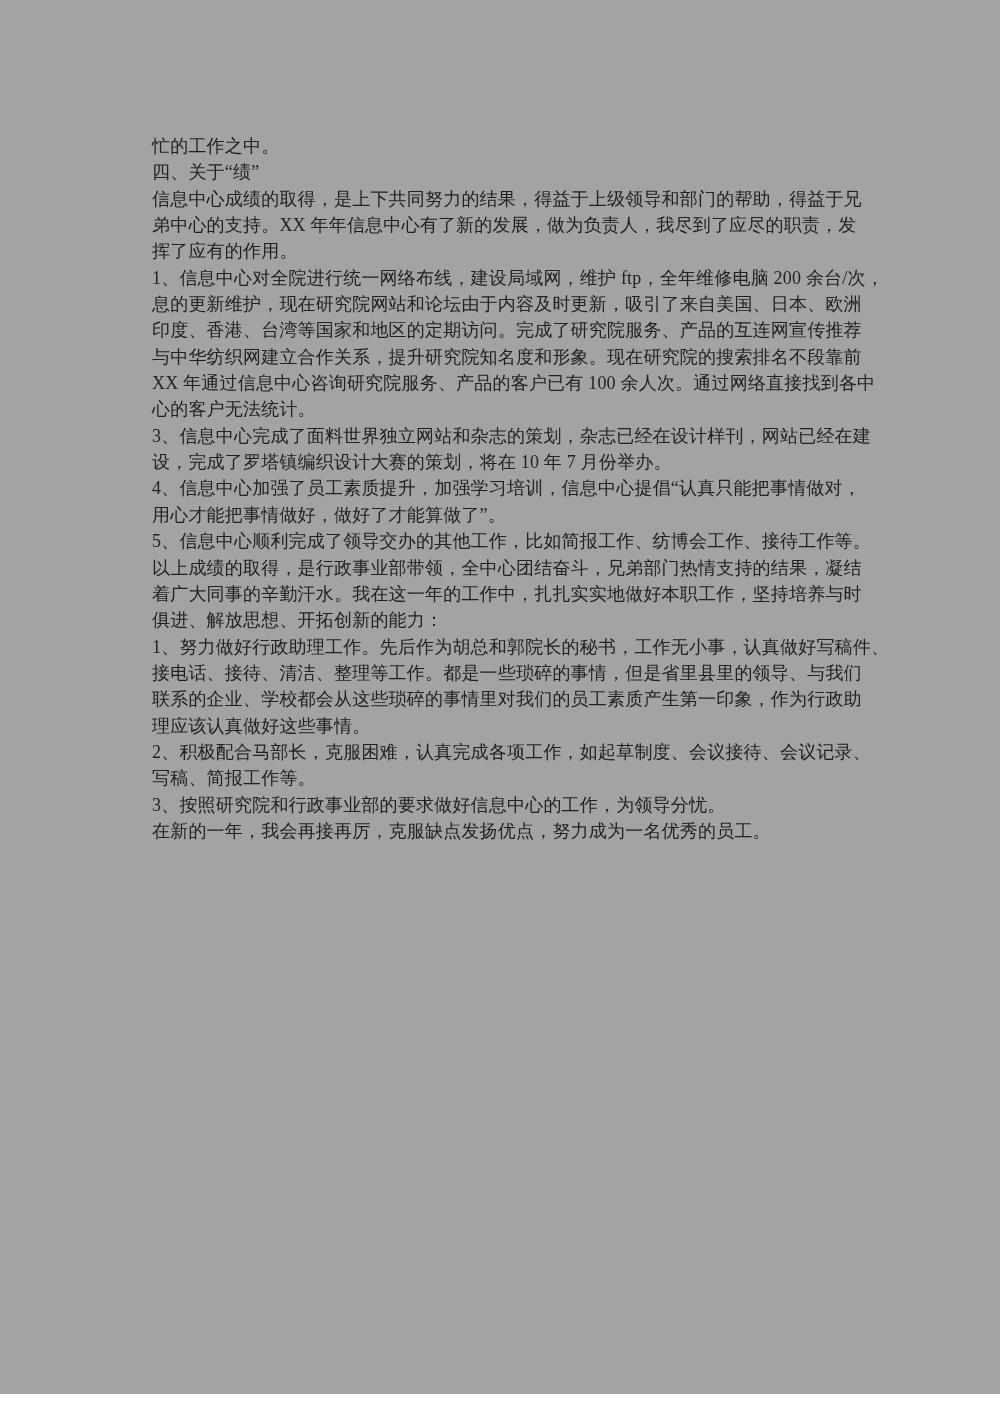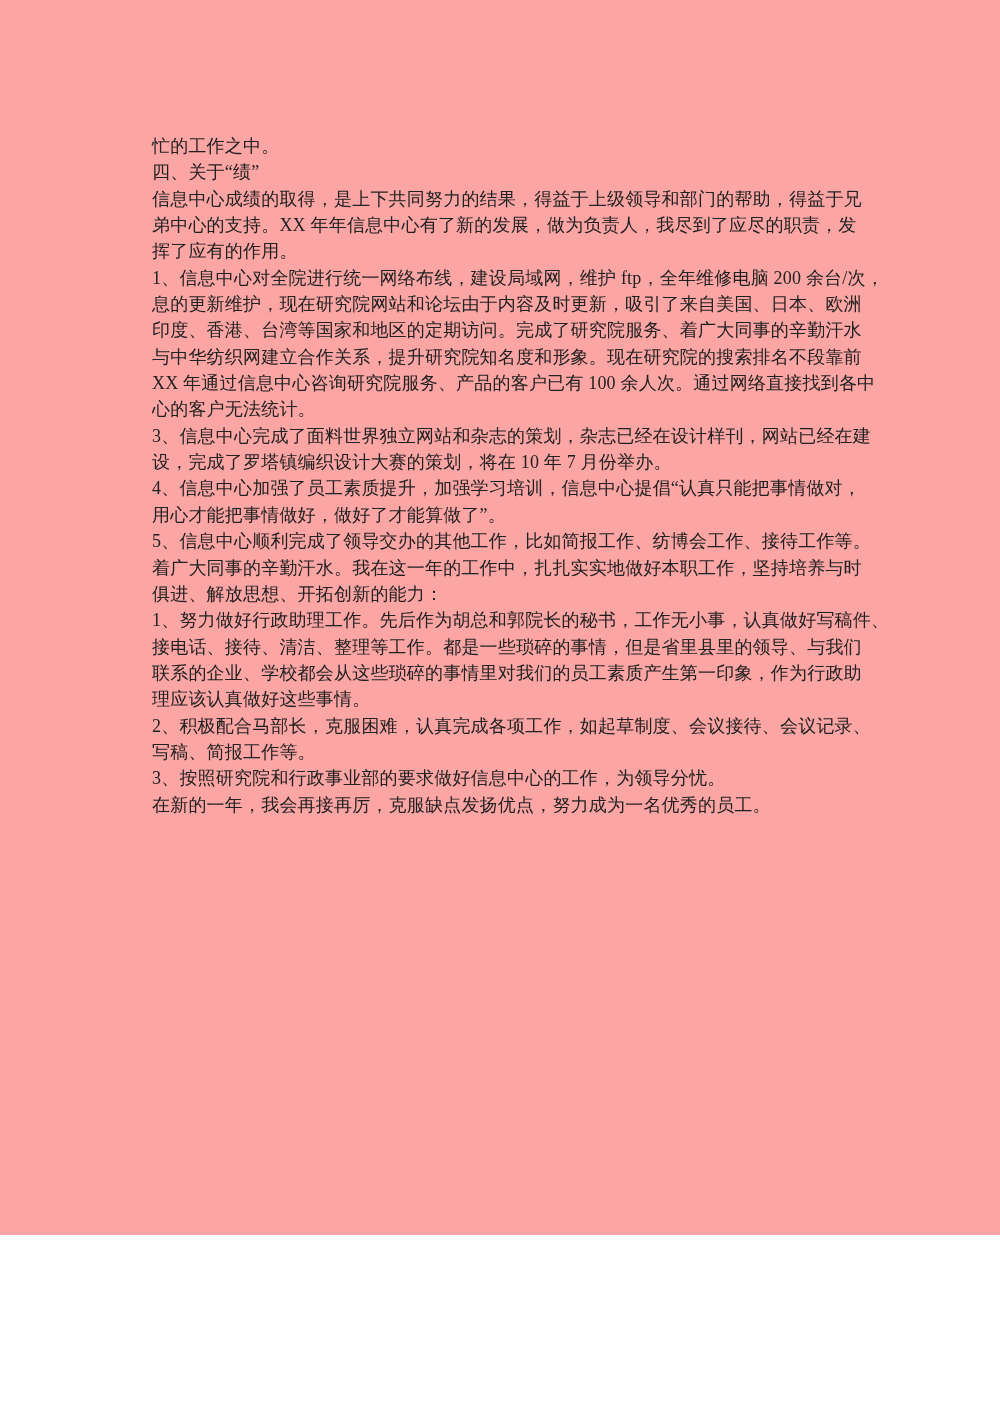--- a/index.html
+++ b/index.html
@@ -8,22 +8,22 @@
   }
   body {
     width: 1000px;
     height: 1415px;
     background: #ffffff;
     overflow: hidden;
   }
   .doc-page {
     position: relative;
     width: 1000px;
-    height: 1235px;
-    background: #fca5a5;
+    height: 1394px;
+    background: #a3a3a3;
   }
   .doc-text {
     position: absolute;
     left: 152px;
     top: 133px;
     width: 707px;
     font-family: "Liberation Serif", "DejaVu Serif", serif;
     font-size: 18px;
     color: #212121;
     text-align: justify;
@@ -40,29 +40,30 @@
 
 <div class="doc-page">
   <div class="doc-text">
       <div class="doc-line">忙的工作之中。</div>
       <div class="doc-line">四、关于“绩”</div>
       <div class="doc-line">信息中心成绩的取得，是上下共同努力的结果，得益于上级领导和部门的帮助，得益于兄</div>
       <div class="doc-line">弟中心的支持。XX 年年信息中心有了新的发展，做为负责人，我尽到了应尽的职责，发</div>
       <div class="doc-line">挥了应有的作用。</div>
       <div class="doc-line">1、信息中心对全院进行统一网络布线，建设局域网，维护 ftp，全年维修电脑 200 余台/次，</div>
       <div class="doc-line">息的更新维护，现在研究院网站和论坛由于内容及时更新，吸引了来自美国、日本、欧洲</div>
-      <div class="doc-line">印度、香港、台湾等国家和地区的定期访问。完成了研究院服务、着广大同事的辛勤汗水</div>
+      <div class="doc-line">印度、香港、台湾等国家和地区的定期访问。完成了研究院服务、产品的互连网宣传推荐</div>
       <div class="doc-line">与中华纺织网建立合作关系，提升研究院知名度和形象。现在研究院的搜索排名不段靠前</div>
       <div class="doc-line">XX 年通过信息中心咨询研究院服务、产品的客户已有 100 余人次。通过网络直接找到各中</div>
       <div class="doc-line">心的客户无法统计。</div>
       <div class="doc-line">3、信息中心完成了面料世界独立网站和杂志的策划，杂志已经在设计样刊，网站已经在建</div>
       <div class="doc-line">设，完成了罗塔镇编织设计大赛的策划，将在 10 年 7 月份举办。</div>
       <div class="doc-line">4、信息中心加强了员工素质提升，加强学习培训，信息中心提倡“认真只能把事情做对，</div>
       <div class="doc-line">用心才能把事情做好，做好了才能算做了”。</div>
       <div class="doc-line">5、信息中心顺利完成了领导交办的其他工作，比如简报工作、纺博会工作、接待工作等。</div>
+      <div class="doc-line">以上成绩的取得，是行政事业部带领，全中心团结奋斗，兄弟部门热情支持的结果，凝结</div>
       <div class="doc-line">着广大同事的辛勤汗水。我在这一年的工作中，扎扎实实地做好本职工作，坚持培养与时</div>
       <div class="doc-line">俱进、解放思想、开拓创新的能力：</div>
       <div class="doc-line">1、努力做好行政助理工作。先后作为胡总和郭院长的秘书，工作无小事，认真做好写稿件、</div>
       <div class="doc-line">接电话、接待、清洁、整理等工作。都是一些琐碎的事情，但是省里县里的领导、与我们</div>
       <div class="doc-line">联系的企业、学校都会从这些琐碎的事情里对我们的员工素质产生第一印象，作为行政助</div>
       <div class="doc-line">理应该认真做好这些事情。</div>
       <div class="doc-line">2、积极配合马部长，克服困难，认真完成各项工作，如起草制度、会议接待、会议记录、</div>
       <div class="doc-line">写稿、简报工作等。</div>
       <div class="doc-line">3、按照研究院和行政事业部的要求做好信息中心的工作，为领导分忧。</div>
       <div class="doc-line">在新的一年，我会再接再厉，克服缺点发扬优点，努力成为一名优秀的员工。</div>

